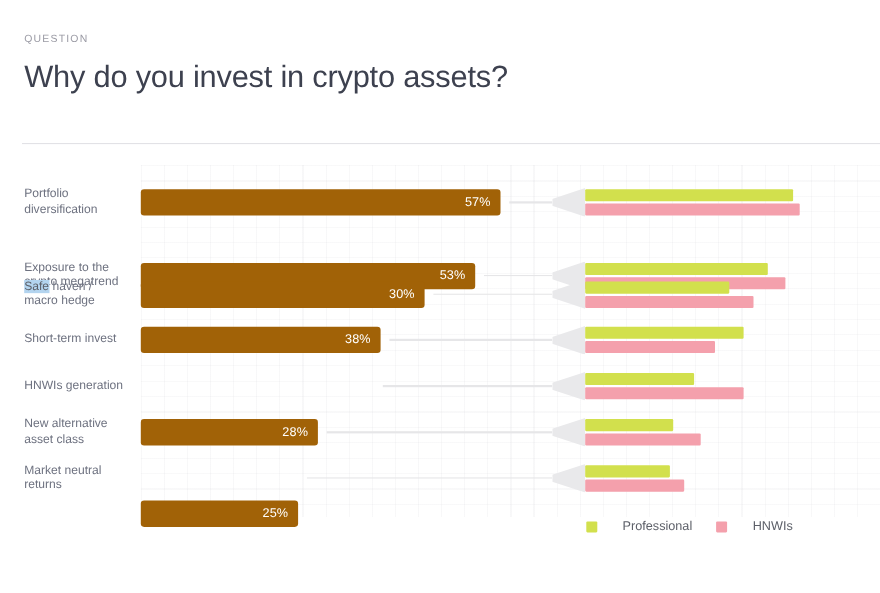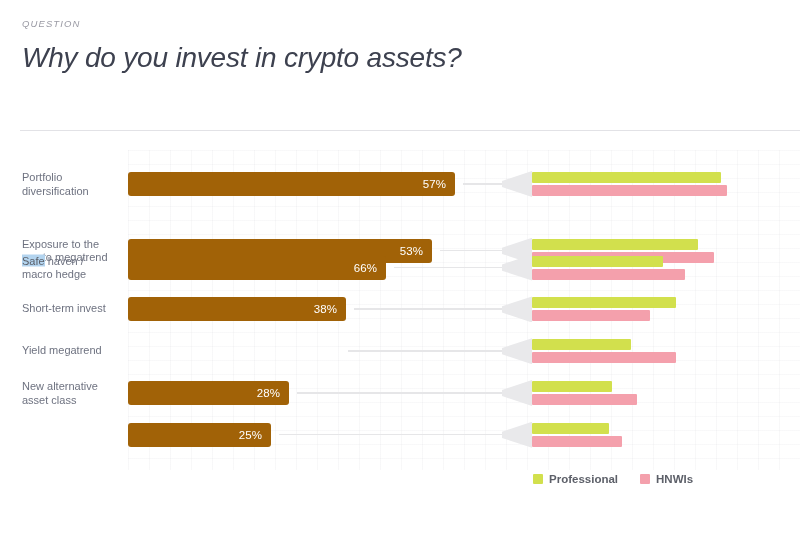--- a/index.html
+++ b/index.html
@@ -23,21 +23,21 @@
     top: 150px;
     width: 672px;
     height: 320px;
     background-image:
       repeating-linear-gradient(to right,  rgba(170,170,180,0.085) 0 1px, transparent 1px 21px),
       repeating-linear-gradient(to bottom, rgba(170,170,180,0.075) 0 1px, transparent 1px 14px);
     pointer-events: none;
   }
 
   
-  #header { position: absolute; left: 22px; top: 18px; font-style: italic; }
+  #header { position: absolute; left: 22px; top: 30px; }
   #kicker {
     font-size: 9.5px;
     letter-spacing: 1.1px;
     color: #9a9aa4;
     font-weight: 400;
     text-transform: uppercase;
   }
   #page-title {
     margin-top: 14px;
     font-size: 28px;
@@ -133,21 +133,21 @@
 
   
   #legend {
     position: absolute;
     left: 533px;
     top: 473px;
     display: flex;
     align-items: center;
     gap: 22px;
   }
-  .legend-item { display: flex; align-items: center; gap: 6px; font-weight: bold; }
+  .legend-item { display: flex; align-items: center; gap: 23px; }
   .legend-swatch { width: 10px; height: 10px; border-radius: 1px; }
   .legend-label { font-size: 11.5px; color: #5d6069; }
 </style>
 </head>
 <body>
 
 <div id="bg-grid"></div>
 
 <div id="header">
   <div id="kicker">QUESTION</div>
@@ -176,21 +176,21 @@
       <div class="connector-line" style="left: 440px; width: 62px;"></div>
       <div class="connector-wedge" style="left: 502px;"></div>
       <div class="bar-group">
         <div class="bar-green" style="width: 166px;"></div>
         <div class="bar-pink" style="width: 182px;"></div>
       </div>
     </div>
     <div class="row" style="top: 254.6px;">
       <div class="row-label"><span class="sel">Safe</span> haven /<br>macro hedge</div>
       <div class="bar-red" style="width: 258px;">
-        <span class="pct">66%</span>
+        <span class="pct">30%</span>
       </div>
       <div class="connector-line" style="left: 394px; width: 108px;"></div>
       <div class="connector-wedge" style="left: 502px;"></div>
       <div class="bar-group">
         <div class="bar-green" style="width: 131px;"></div>
         <div class="bar-pink" style="width: 153px;"></div>
       </div>
     </div>
     <div class="row" style="top: 296.4px;">
       <div class="row-label">Short-term invest</div>
@@ -198,42 +198,43 @@
         <span class="pct">38%</span>
       </div>
       <div class="connector-line" style="left: 354px; width: 148px;"></div>
       <div class="connector-wedge" style="left: 502px;"></div>
       <div class="bar-group">
         <div class="bar-green" style="width: 144px;"></div>
         <div class="bar-pink" style="width: 118px;"></div>
       </div>
     </div>
     <div class="row" style="top: 338.2px;">
-      <div class="row-label">Yield megatrend</div>
+      <div class="row-label">HNWIs generation</div>
       <div class="connector-line" style="left: 348px; width: 154px;"></div>
       <div class="connector-wedge" style="left: 502px;"></div>
       <div class="bar-group">
         <div class="bar-green" style="width: 99px;"></div>
         <div class="bar-pink" style="width: 144px;"></div>
       </div>
     </div>
     <div class="row" style="top: 380px;">
       <div class="row-label">New alternative<br>asset class</div>
       <div class="bar-red" style="width: 161px;">
         <span class="pct">28%</span>
       </div>
       <div class="connector-line" style="left: 297px; width: 205px;"></div>
       <div class="connector-wedge" style="left: 502px;"></div>
       <div class="bar-group">
         <div class="bar-green" style="width: 80px;"></div>
         <div class="bar-pink" style="width: 105px;"></div>
       </div>
     </div>
     <div class="row" style="top: 421.8px;">
-      <div class="bar-red" style="width: 143px;">
+      <div class="row-label">Market neutral<br>returns</div>
+      <div class="bar-red" style="width: 143px; margin-top: 32px;">
         <span class="pct">25%</span>
       </div>
       <div class="connector-line" style="left: 279px; width: 223px;"></div>
       <div class="connector-wedge" style="left: 502px;"></div>
       <div class="bar-group">
         <div class="bar-green" style="width: 77px;"></div>
         <div class="bar-pink" style="width: 90px;"></div>
       </div>
     </div>
   </div>

